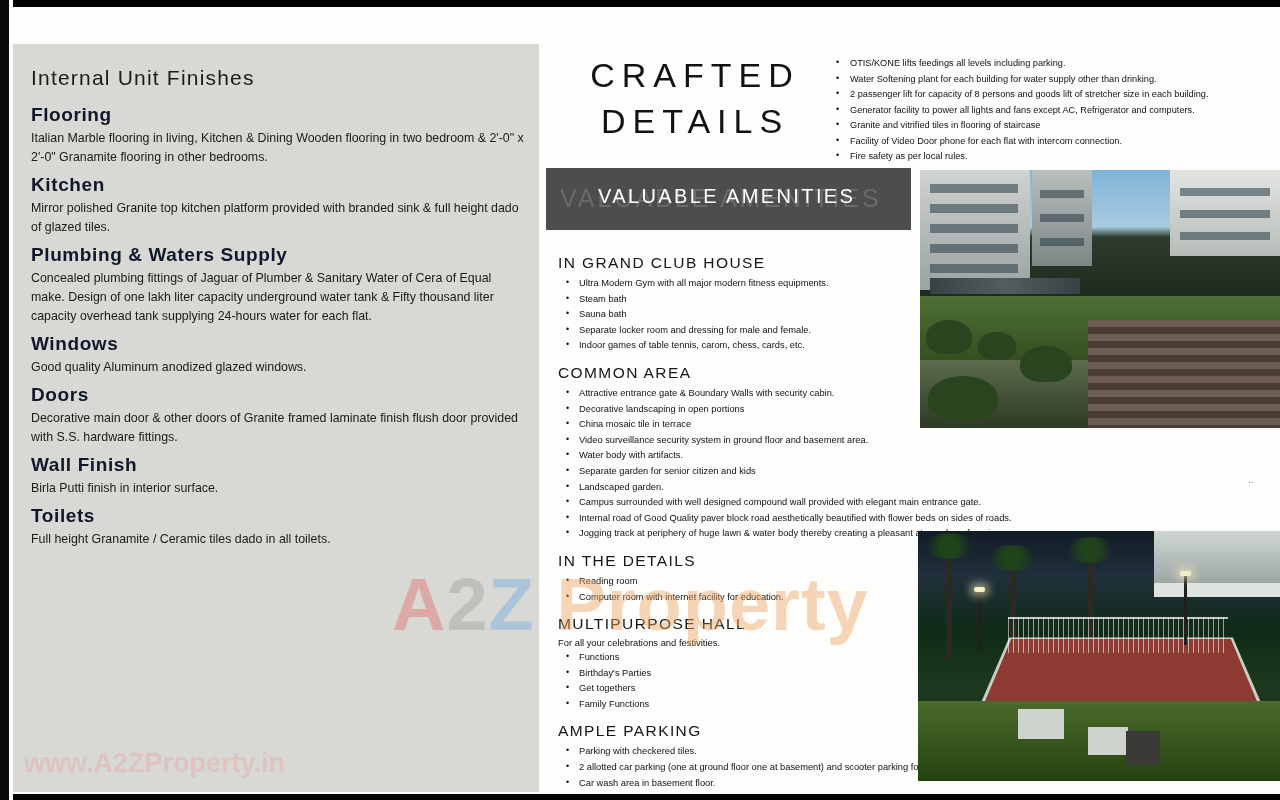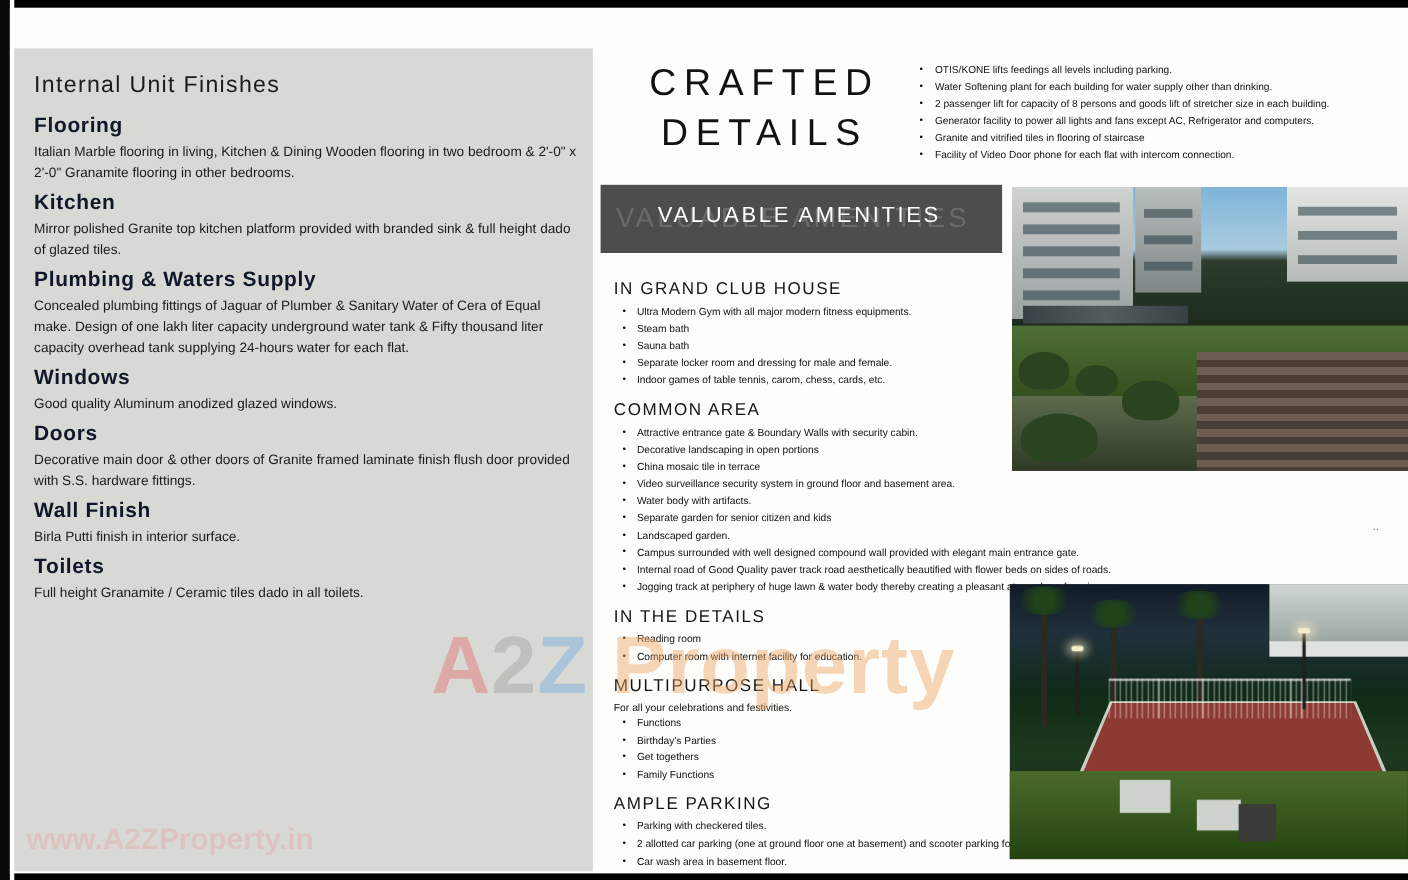--- a/index.html
+++ b/index.html
@@ -349,20 +349,21 @@
   </div>
 
   <div class="crafted-list">
     <ul>
       <li>OTIS/KONE lifts feedings all levels including parking.</li>
       <li>Water Softening plant for each building for water supply other than drinking.</li>
       <li>2 passenger lift for capacity of 8 persons and  goods lift of stretcher size in each building.</li>
       <li>Generator facility to power all lights and fans except AC, Refrigerator and computers.</li>
       <li>Granite and vitrified tiles in flooring of staircase</li>
       <li>Facility of Video Door phone for each flat with intercom connection.</li>
+      <li>Fire safety as per local rules.</li>
     </ul>
   </div>
 
   <div class="amen-banner">
     <div class="amen-ghost">VALUABLE AMENITIES</div>
     <div class="amen-title">VALUABLE AMENITIES</div>
   </div>
 
   <div class="amen-body">
 
@@ -381,21 +382,21 @@
       <div class="amen-sec-head">COMMON AREA</div>
       <ul class="amen-list">
         <li>Attractive entrance gate &amp; Boundary Walls with security cabin.</li>
         <li>Decorative landscaping in open portions</li>
         <li>China mosaic tile in terrace</li>
         <li>Video surveillance security system in ground floor and basement area.</li>
         <li>Water body with artifacts.</li>
         <li>Separate garden for senior citizen and kids</li>
         <li>Landscaped garden.</li>
         <li>Campus surrounded with well designed compound wall provided with elegant main entrance gate.</li>
-        <li>Internal road of Good Quality paver track road aesthetically beautified with flower beds on sides of roads.</li>
+        <li>Internal road of Good Quality paver block road aesthetically beautified with flower beds on sides of roads.</li>
         <li>Jogging track at periphery of huge lawn &amp; water body thereby creating a pleasant atmosphere for a jogger.</li>
       </ul>
     </div>
 
     <div>
       <div class="amen-sec-head">IN THE DETAILS</div>
       <ul class="amen-list">
         <li>Reading room</li>
         <li>Computer room with internet facility for education.</li>
       </ul>

